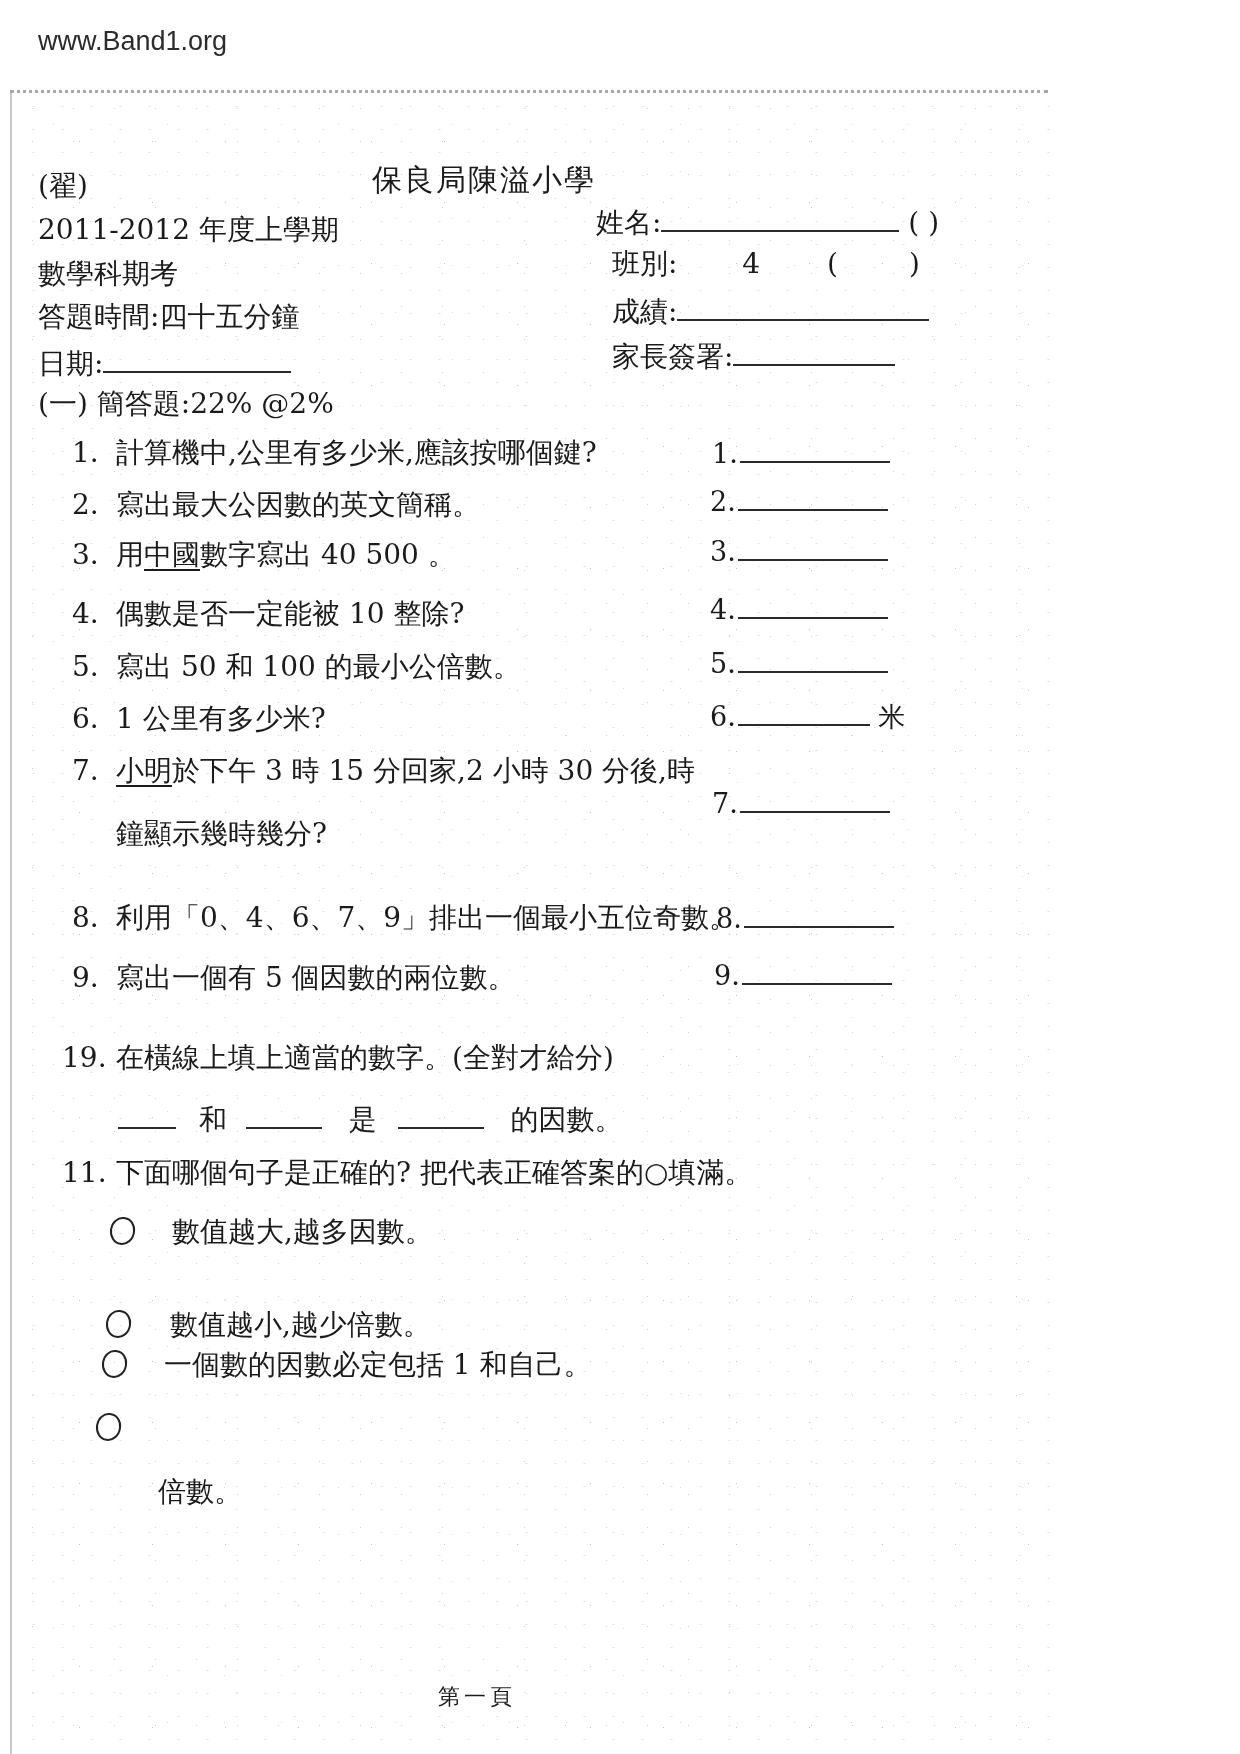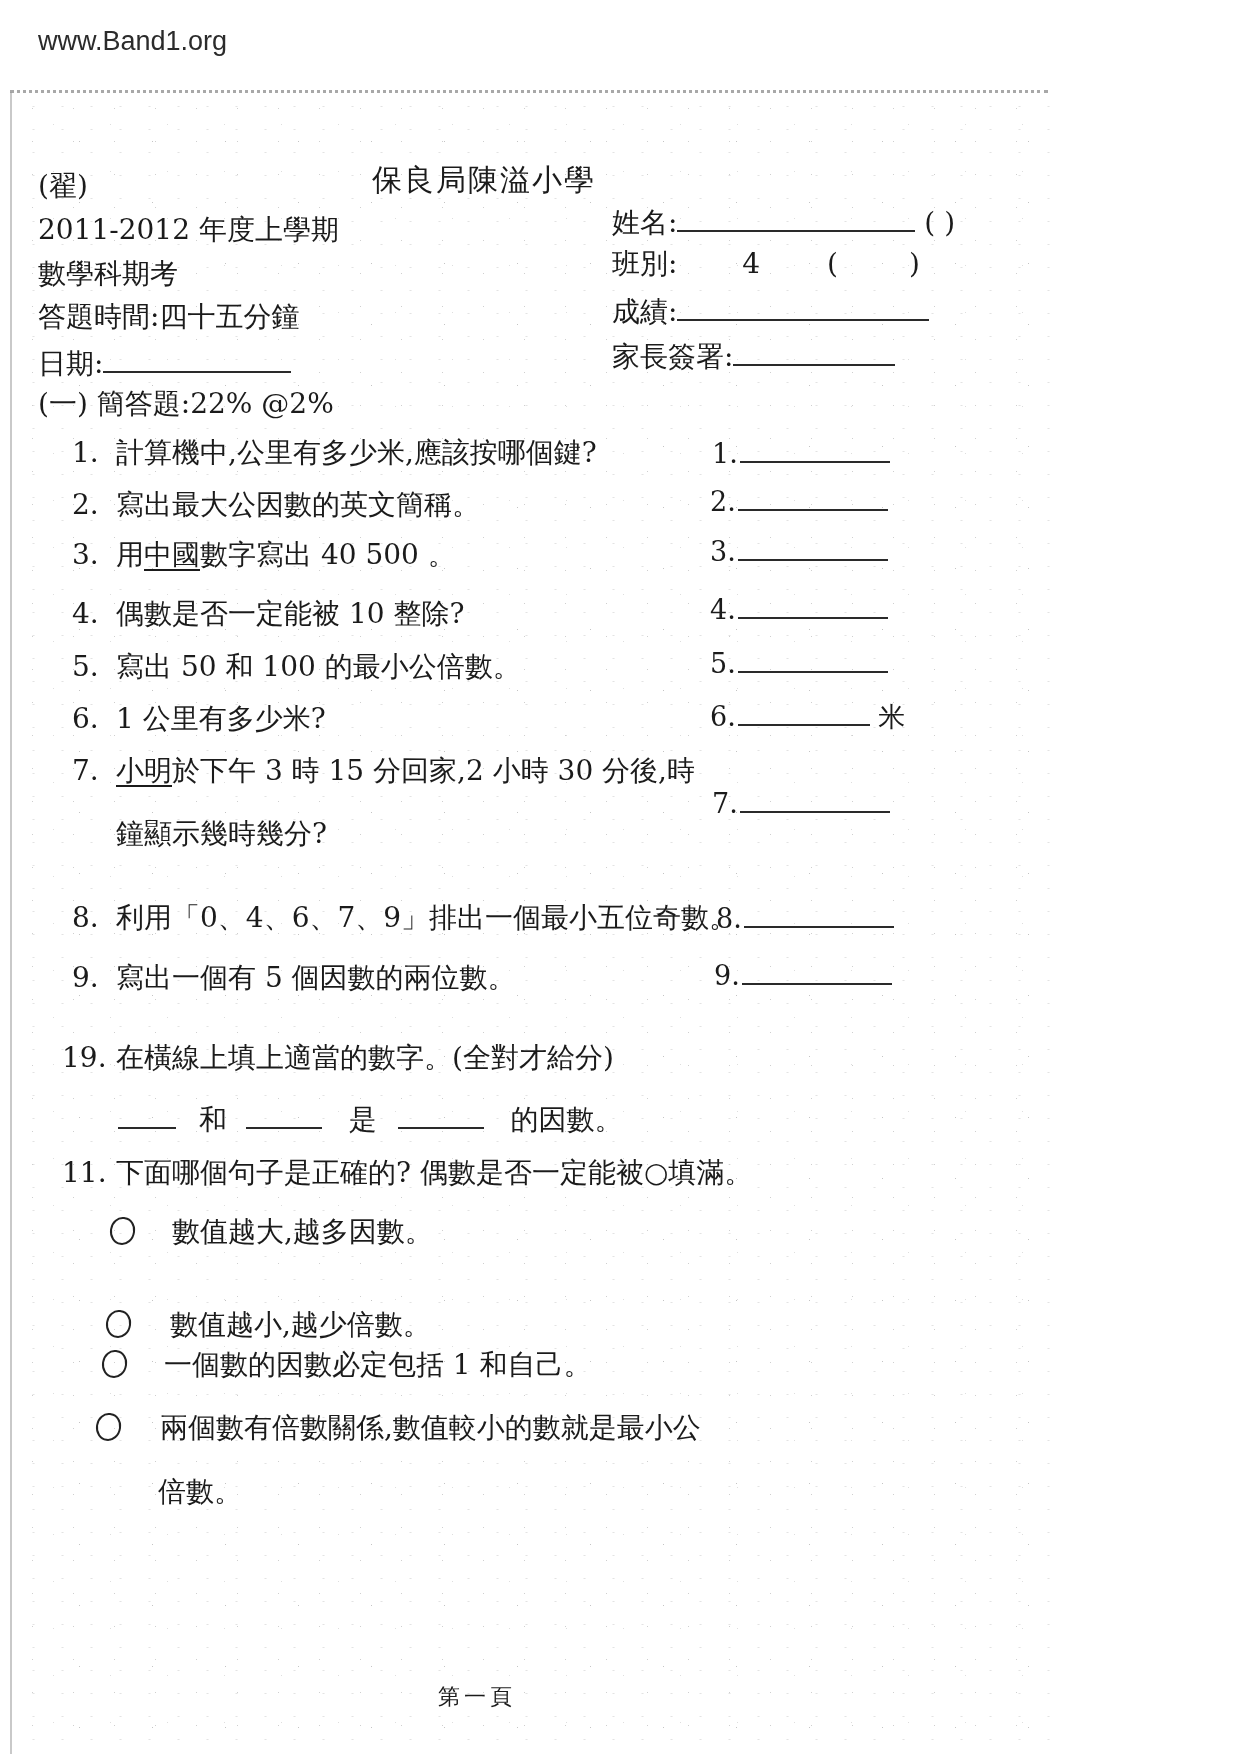--- a/index.html
+++ b/index.html
@@ -55,21 +55,21 @@
   <div class="abs t28" style="left:38px;top:168px;">(翟)</div>
   <div class="abs t30" style="left:372px;top:160px;">保良局陳溢小學</div>
   <div class="abs t28" style="left:38px;top:212px;">2011-2012 年度上學期</div>
   <div class="abs t28" style="left:38px;top:256px;">數學科期考</div>
   <div class="abs t28 nowrap" style="left:38px;top:342px;">
     <span>日期:</span><span class="blank" style="width:188px;"></span>
   </div>
 
   <div class="abs t28" style="left:38px;top:299px;">答題時間:四十五分鐘</div>
 
-  <div class="abs t28 nowrap" style="left:612px;top:201px;">
+  <div class="abs t28 nowrap" style="left:596px;top:201px;">
     <span>姓名:</span><span class="blank" style="width:238px;"></span>
     <span>(  )</span>
   </div>
 
   <div class="abs t28 nowrap" style="left:612px;top:246px;">
     <span>班別:</span>
     <span style="margin-left:56px;">4</span>
     <span style="margin-left:58px;">(</span>
     <span style="margin-left:62px;">)</span>
   </div>
@@ -155,36 +155,35 @@
   <div class="abs t28 nowrap" style="left:118px;top:1098px;">
     <span class="blank" style="width:58px;"></span>
     <span style="margin:0 10px 0 14px;">和</span>
     <span class="blank" style="width:76px;"></span>
     <span style="margin:0 12px 0 18px;">是</span>
     <span class="blank" style="width:86px;"></span>
     <span style="margin-left:18px;">的因數。</span>
   </div>
 
   <div class="abs t28 nowrap" style="left:62px;top:1155px;">
-    <span class="q-no" style="min-width:54px;">11.</span><span>下面哪個句子是正確的? 偶數是否一定能被○填滿。</span>
+    <span class="q-no" style="min-width:54px;">11.</span><span>下面哪個句子是正確的? 把代表正確答案的○填滿。</span>
   </div>
 
   <div class="abs t28 nowrap" style="left:110px;top:1214px;text-align:right;">
     <span class="circle"></span>
     <span style="margin-left:28px;">數值越大,越多因數。</span>
   </div>
   <div class="abs t28 nowrap" style="left:106px;top:1284px;margin-top:23px;">
     <span class="circle"></span>
     <span style="margin-left:30px;">數值越小,越少倍數。</span>
   </div>
   <div class="abs t28 nowrap" style="left:102px;top:1347px;">
     <span class="circle"></span>
     <span style="margin-left:28px;">一個數的因數必定包括 1 和自己。</span>
   </div>
   <div class="abs t28 nowrap" style="left:96px;top:1410px;">
     <span class="circle"></span>
-    <span style="margin-left:30px;">兩個數有倍數關係,數值較小的數就是最小公</span>
   </div>
   <div class="abs t28" style="left:158px;top:1474px;">倍數。</div>
 
   <div class="abs t26" style="left:438px;top:1682px;letter-spacing:4px;">第一頁</div>
 
 </div>
 
 </body></html>

